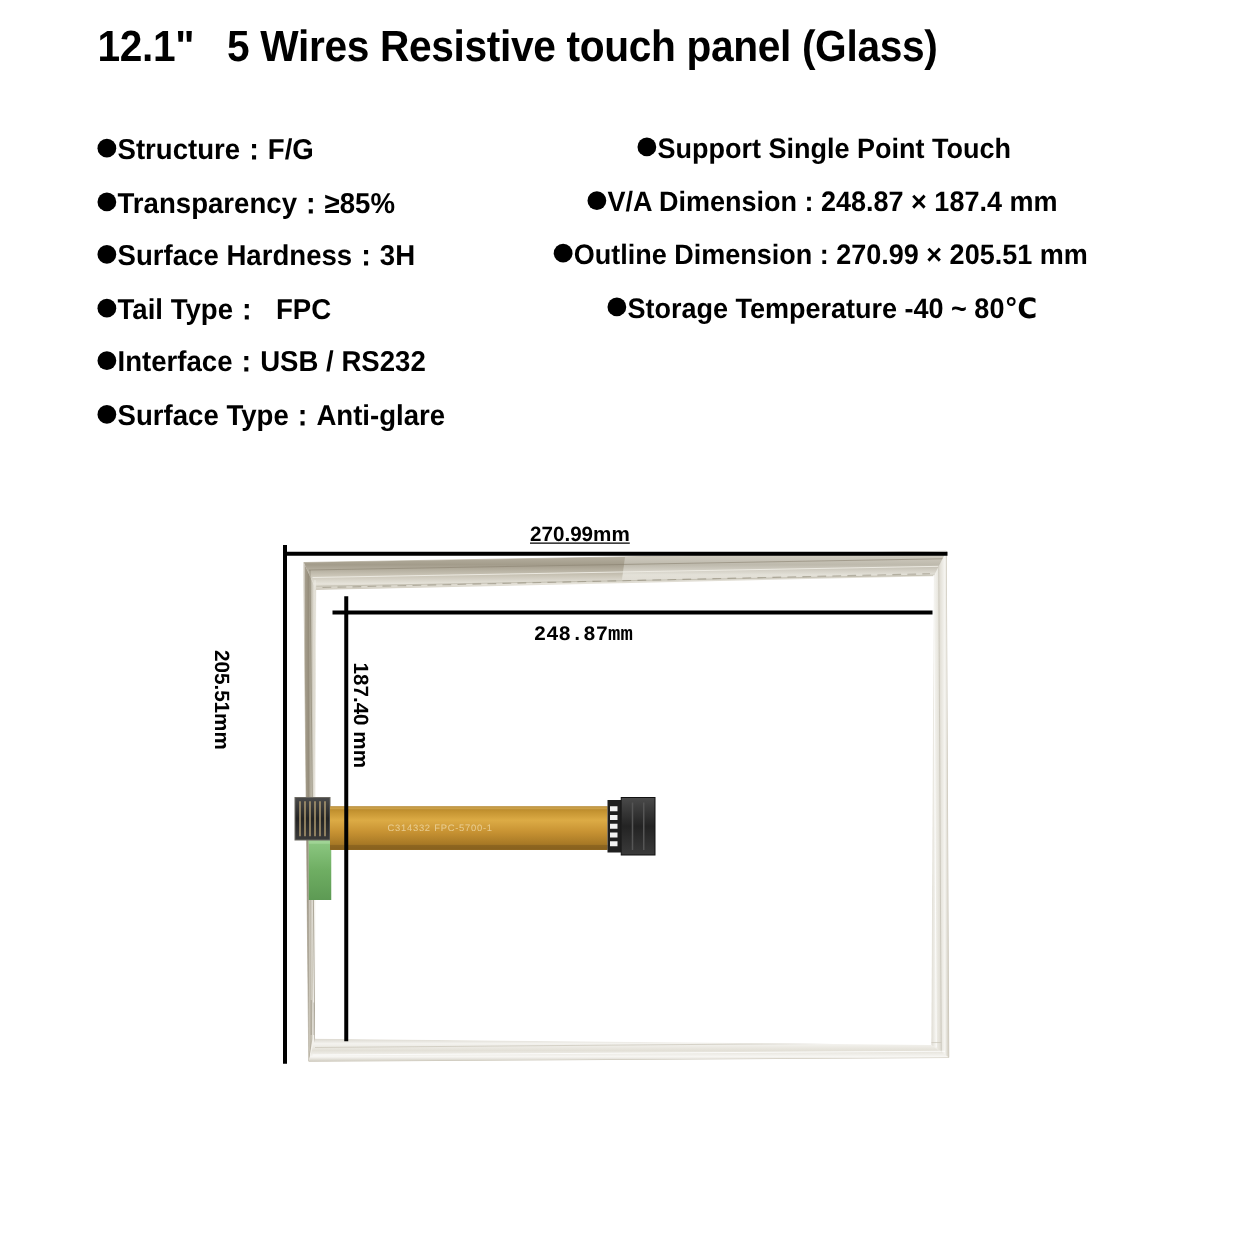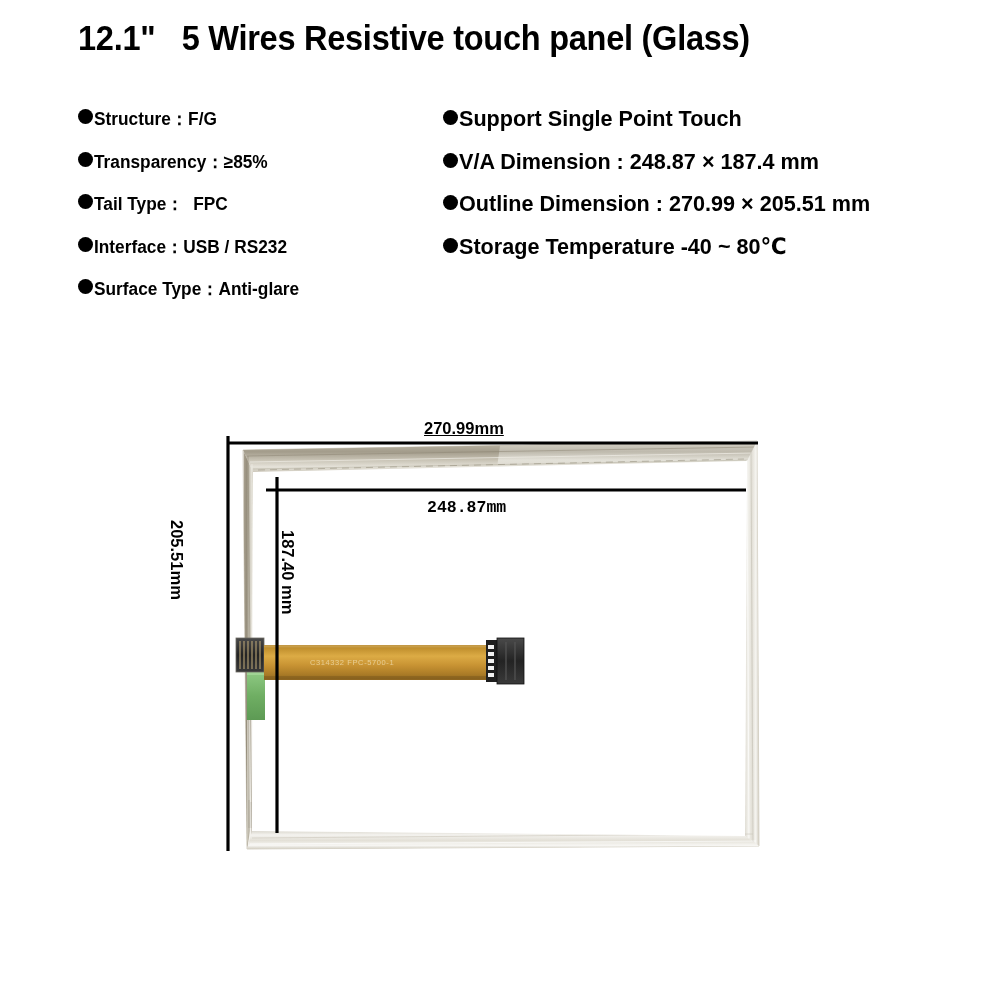--- a/index.html
+++ b/index.html
@@ -38,22 +38,22 @@
   #spec-left  { left: 78px;  top: 98px; }
   #spec-right { left: 443px; top: 98px; }
 
   .spec-item {
     display: flex;
     align-items: baseline;
     height: 42.5px;
     font-weight: bold;
     line-height: 42.5px;
   }
-  #spec-left  .spec-item { font-size: 18px; }
-  #spec-right .spec-item { font-size: 22.5px; }
+  #spec-left  .spec-item { font-size: 23px; }
+  #spec-right .spec-item { font-size: 22.5px; justify-content: center; }
 
   .bullet {
     width: 15px;
     height: 15px;
     border-radius: 50%;
     background: #000;
     flex: 0 0 auto;
     margin-right: 1px;
     position: relative;
     top: -1px;
@@ -102,20 +102,24 @@
 <div id="title">12.1"   5 Wires Resistive touch panel (Glass)</div>
 
 <div class="spec-col" id="spec-left">
   <div class="spec-item">
     <span class="bullet"></span>
     <span class="spec-text">Structure：F/G</span>
   </div>
   <div class="spec-item">
     <span class="bullet"></span>
     <span class="spec-text">Transparency：≥85%</span>
+  </div>
+  <div class="spec-item">
+    <span class="bullet"></span>
+    <span class="spec-text">Surface Hardness：3H</span>
   </div>
   <div class="spec-item">
     <span class="bullet"></span>
     <span class="spec-text">Tail Type：  FPC</span>
   </div>
   <div class="spec-item">
     <span class="bullet"></span>
     <span class="spec-text">Interface：USB / RS232</span>
   </div>
   <div class="spec-item">

